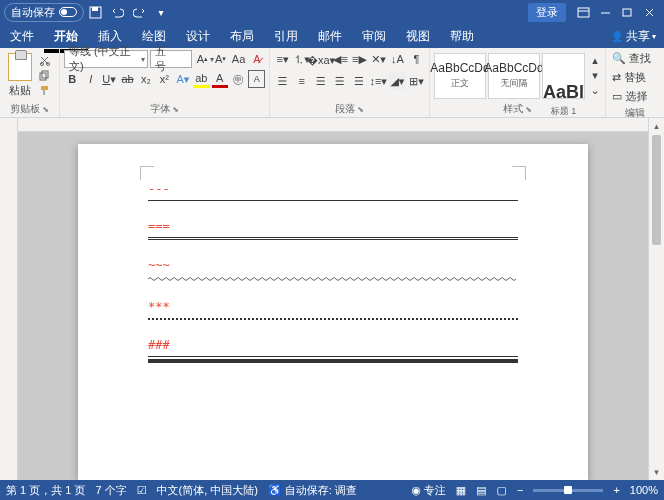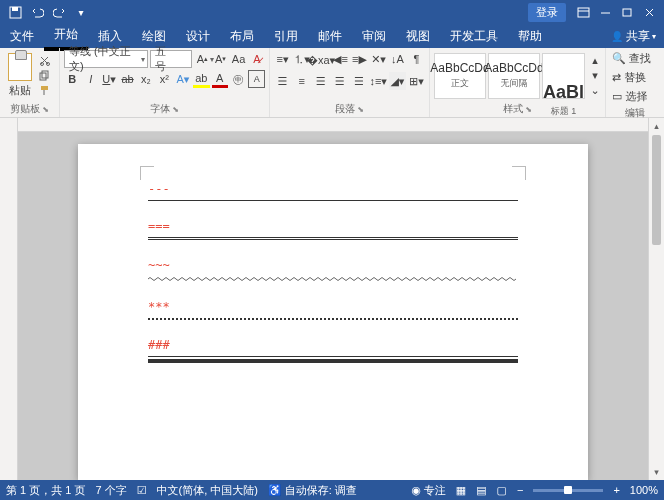--- a/index.html
+++ b/index.html
@@ -7,23 +7,23 @@
 .titlebar { height:24px; background:#2b579a; color:#fff; display:flex; align-items:center; padding:0 4px; font-size:11px; }
 .titlebar .autosave { border:1px solid #6a8dc4; border-radius:10px; padding:1px 6px; display:flex; align-items:center; gap:4px; }
 .titlebar .autosave .toggle { width:18px; height:10px; border:1px solid #fff; border-radius:5px; position:relative; }
 .titlebar .autosave .toggle::after { content:""; position:absolute; width:6px; height:6px; background:#fff; border-radius:50%; top:1px; left:1px; }
 .titlebar .tb-btn { width:22px; height:22px; display:flex; align-items:center; justify-content:center; cursor:pointer; }
 .titlebar .title { flex:0 0 auto; margin:0 6px; }
 .titlebar .search { flex:1; margin:0 8px; background:#1e467a; border:1px solid #3a6bb0; height:18px; display:flex; align-items:center; padding:0 6px; color:#c9d8ef; max-width:160px; }
 .titlebar .search svg { margin-right:4px; }
 .titlebar .spacer { flex:1; }
 .titlebar .login { background:#3b72c4; padding:2px 8px; border-radius:2px; margin:0 6px; }
-.tabs { height:24px; background:#2b579a; color:#fff; display:flex; align-items:center; font-size:12px; }
+.tabs { height:24px; background:#2b579a; color:#fff; display:flex; align-items:flex-start; font-size:12px; }
 .tabs .tab { padding:4px 10px; cursor:pointer; }
-.tabs .tab.active { border-bottom:4px solid #000000; font-weight:normal; }
+.tabs .tab.active { border-bottom:4px solid #000000; font-weight:bold; }
 .tabs .share { margin-left:auto; padding:4px 8px; display:flex; align-items:center; gap:2px; }
 .ribbon { height:70px; background:#f3f2f1; border-bottom:1px solid #d4d4d4; display:flex; font-size:11px; color:#444; }
 .group { border-right:1px solid #e1e1e1; display:flex; flex-direction:column; justify-content:space-between; padding:2px 4px 0; }
 .group-label { text-align:center; font-size:10px; color:#666; padding:1px 0; display:flex; align-items:center; justify-content:center; gap:2px; }
 .group-label .dd { font-size:8px; color:#888; }
 .group-body { flex:1; display:flex; align-items:center; gap:0; }
 .clip-btn { width:32px; display:flex; flex-direction:column; align-items:center; gap:2px; }
 .clip-icon { width:24px; height:28px; background:linear-gradient(#fff,#fff); border:1px solid #d4a84b; position:relative; }
 .clip-icon::before { content:""; position:absolute; top:-4px; left:6px; width:10px; height:8px; border:1px solid #888; border-radius:2px 2px 0 0; background:#ddd; }
 .mini-col { display:flex; flex-direction:column; gap:1px; }
@@ -65,20 +65,24 @@
 .statusbar .sb-item { display:flex; align-items:center; gap:3px; cursor:pointer; }
 .zoom-slider { width:70px; height:3px; background:#6a8dc4; position:relative; }
 .zoom-slider::after { content:""; position:absolute; left:50%; top:-3px; width:8px; height:8px; background:#fff; border-radius:1px; transform:translateX(-50%); }
 .ruler-h { height:14px; background:#f3f2f1; border-bottom:1px solid #d4d4d4; }
 svg { display:block; }
 </style>
 </head>
 <body>
 
 <div class="titlebar">
+  <div class="autosave">
+    <span>自动保存</span>
+    <span class="toggle"></span>
+  </div>
   <div class="tb-btn">
       <svg width="13" height="13" viewBox="0 0 13 13">
         <rect x="1" y="1" width="11" height="11" fill="none" stroke="#fff"></rect>
         <rect x="3" y="1" width="6" height="4" fill="#fff"></rect>
       </svg>
     </div>
   <div class="tb-btn">
       <svg width="13" height="13" viewBox="0 0 13 13">
         <path d="M9 3a4 4 0 0 1 0 8H4M4 3l-2 2 2 2" fill="none" stroke="#fff"></path>
       </svg>
@@ -119,21 +123,20 @@
   <div class="tab">文件</div>
   <div class="tab active">开始</div>
   <div class="tab">插入</div>
   <div class="tab">绘图</div>
   <div class="tab">设计</div>
   <div class="tab">布局</div>
   <div class="tab">引用</div>
   <div class="tab">邮件</div>
   <div class="tab">审阅</div>
   <div class="tab">视图</div>
-  <div class="tab">开发工具</div>
   <div class="tab">帮助</div>
   <div class="share">
       <span style="font-size:10px;">👤</span>
       <span>共享</span>
       <span style="font-size:8px;">▾</span>
     </div>
 </div>
 
 <div class="ribbon">
 

